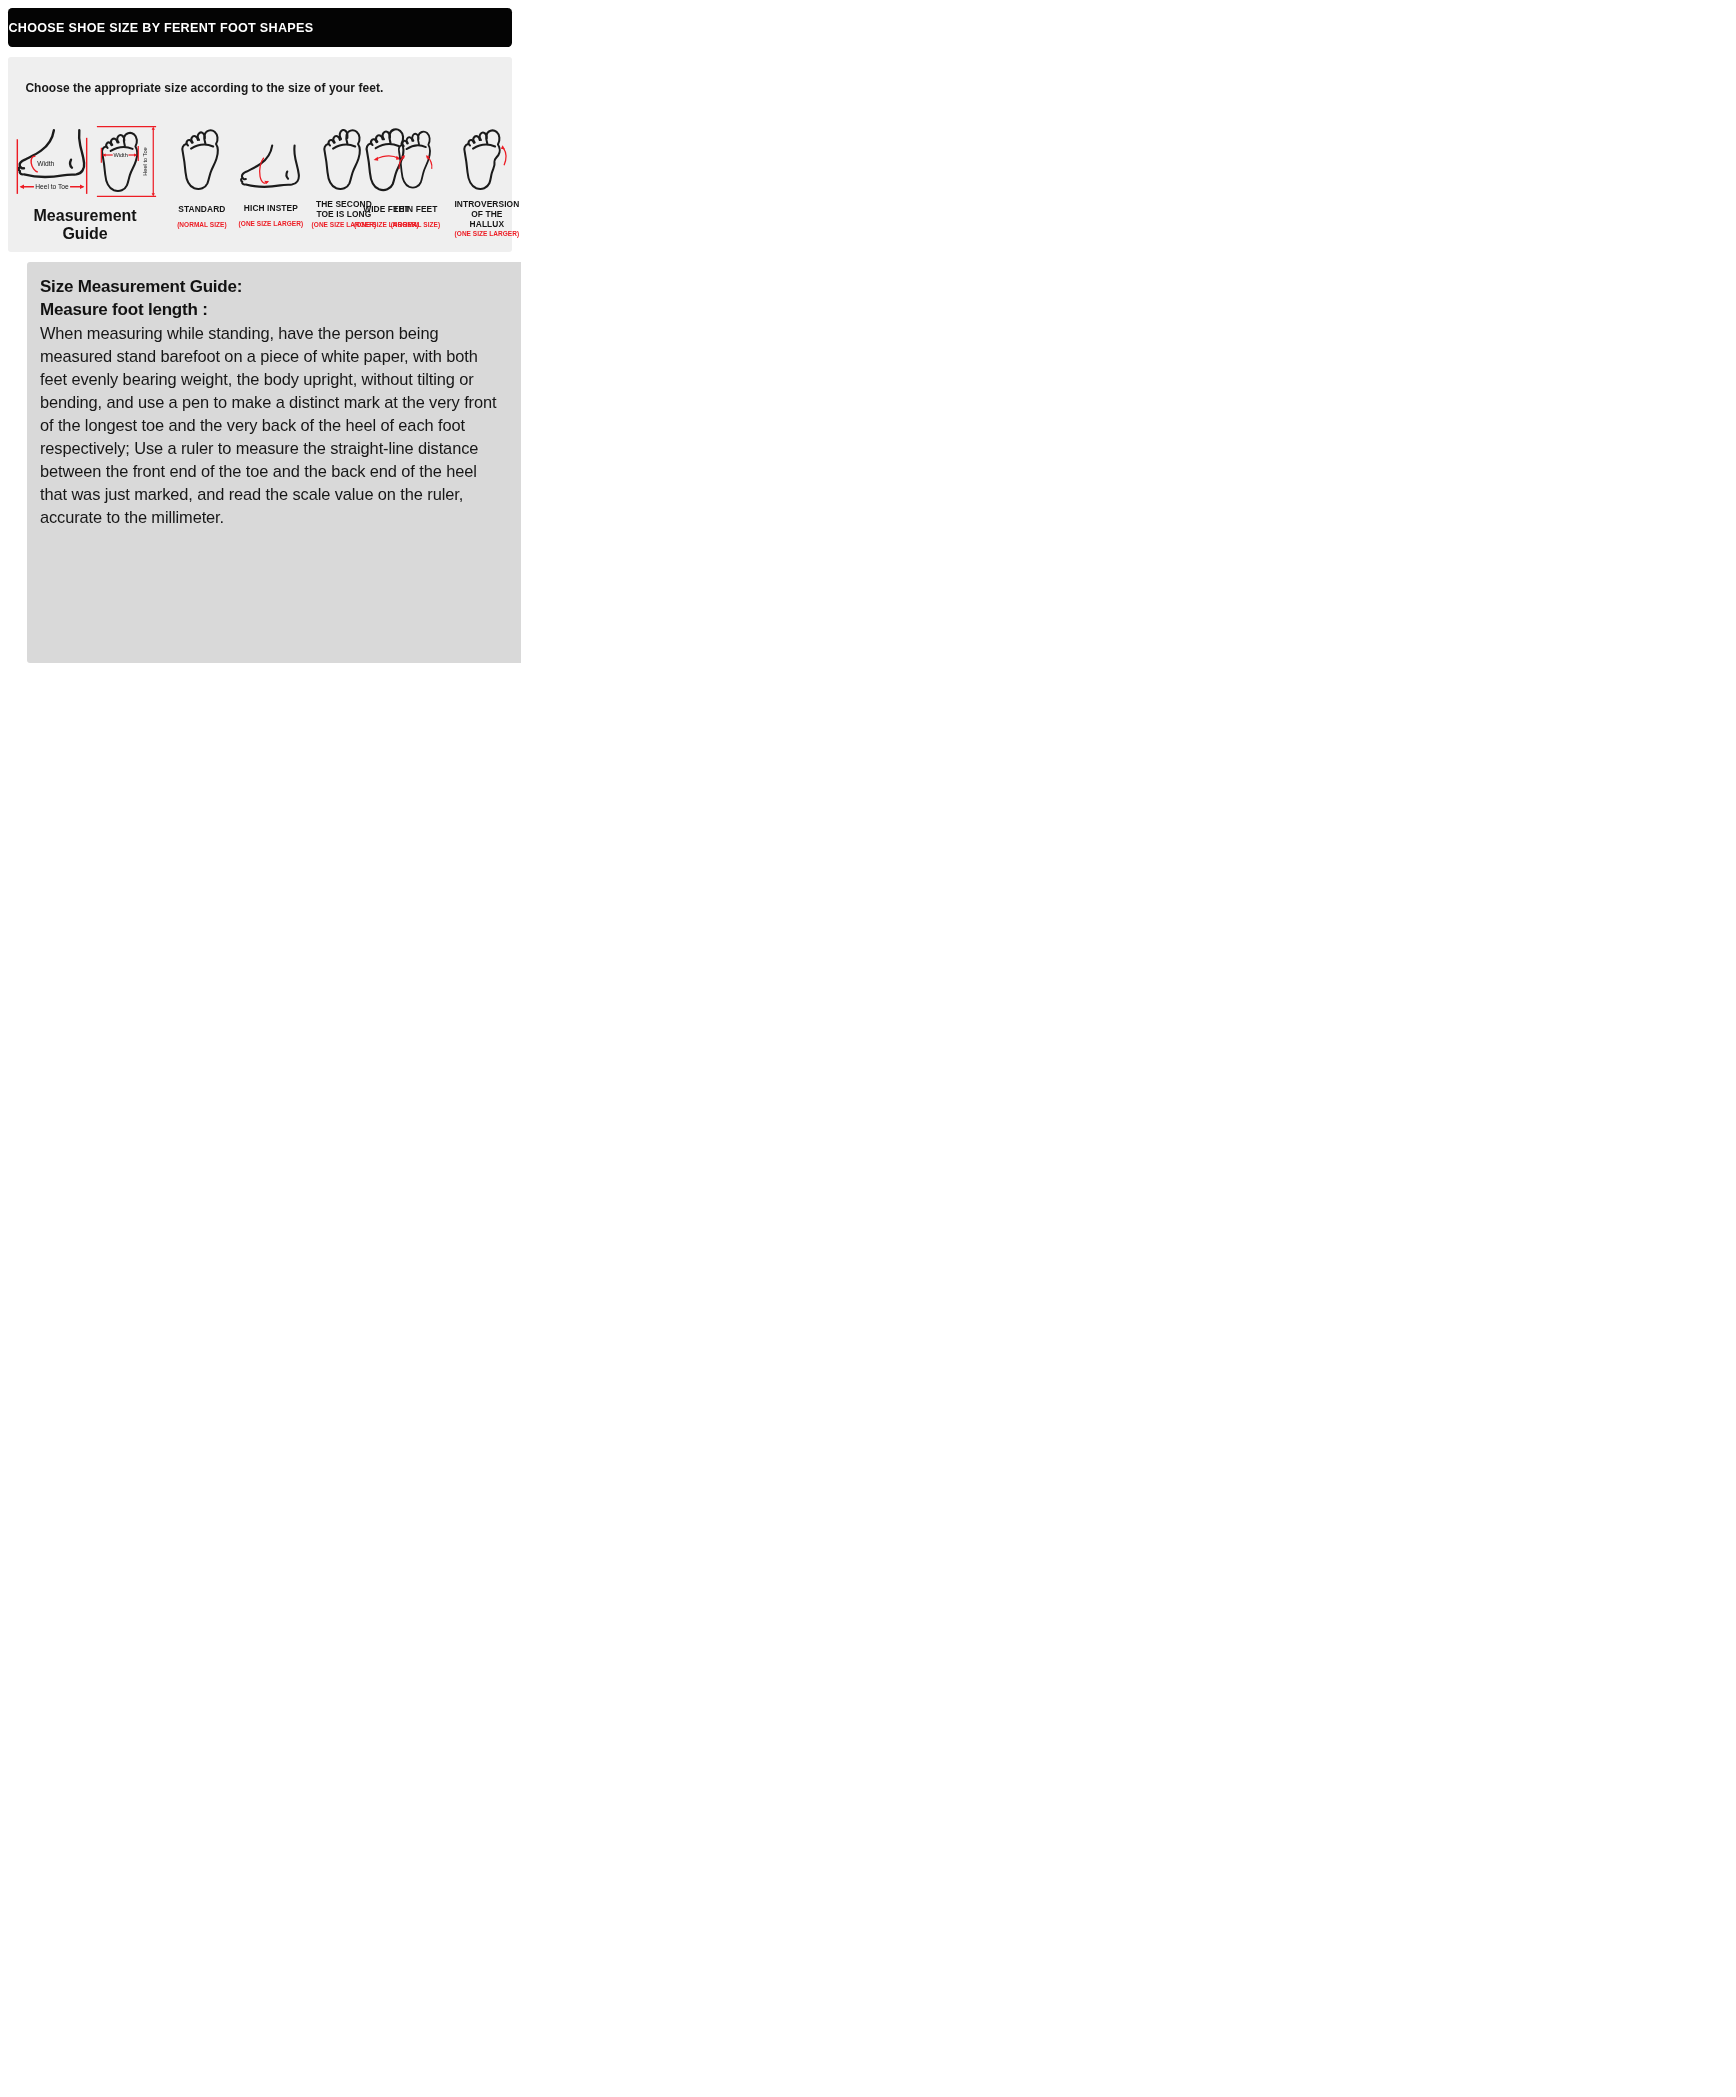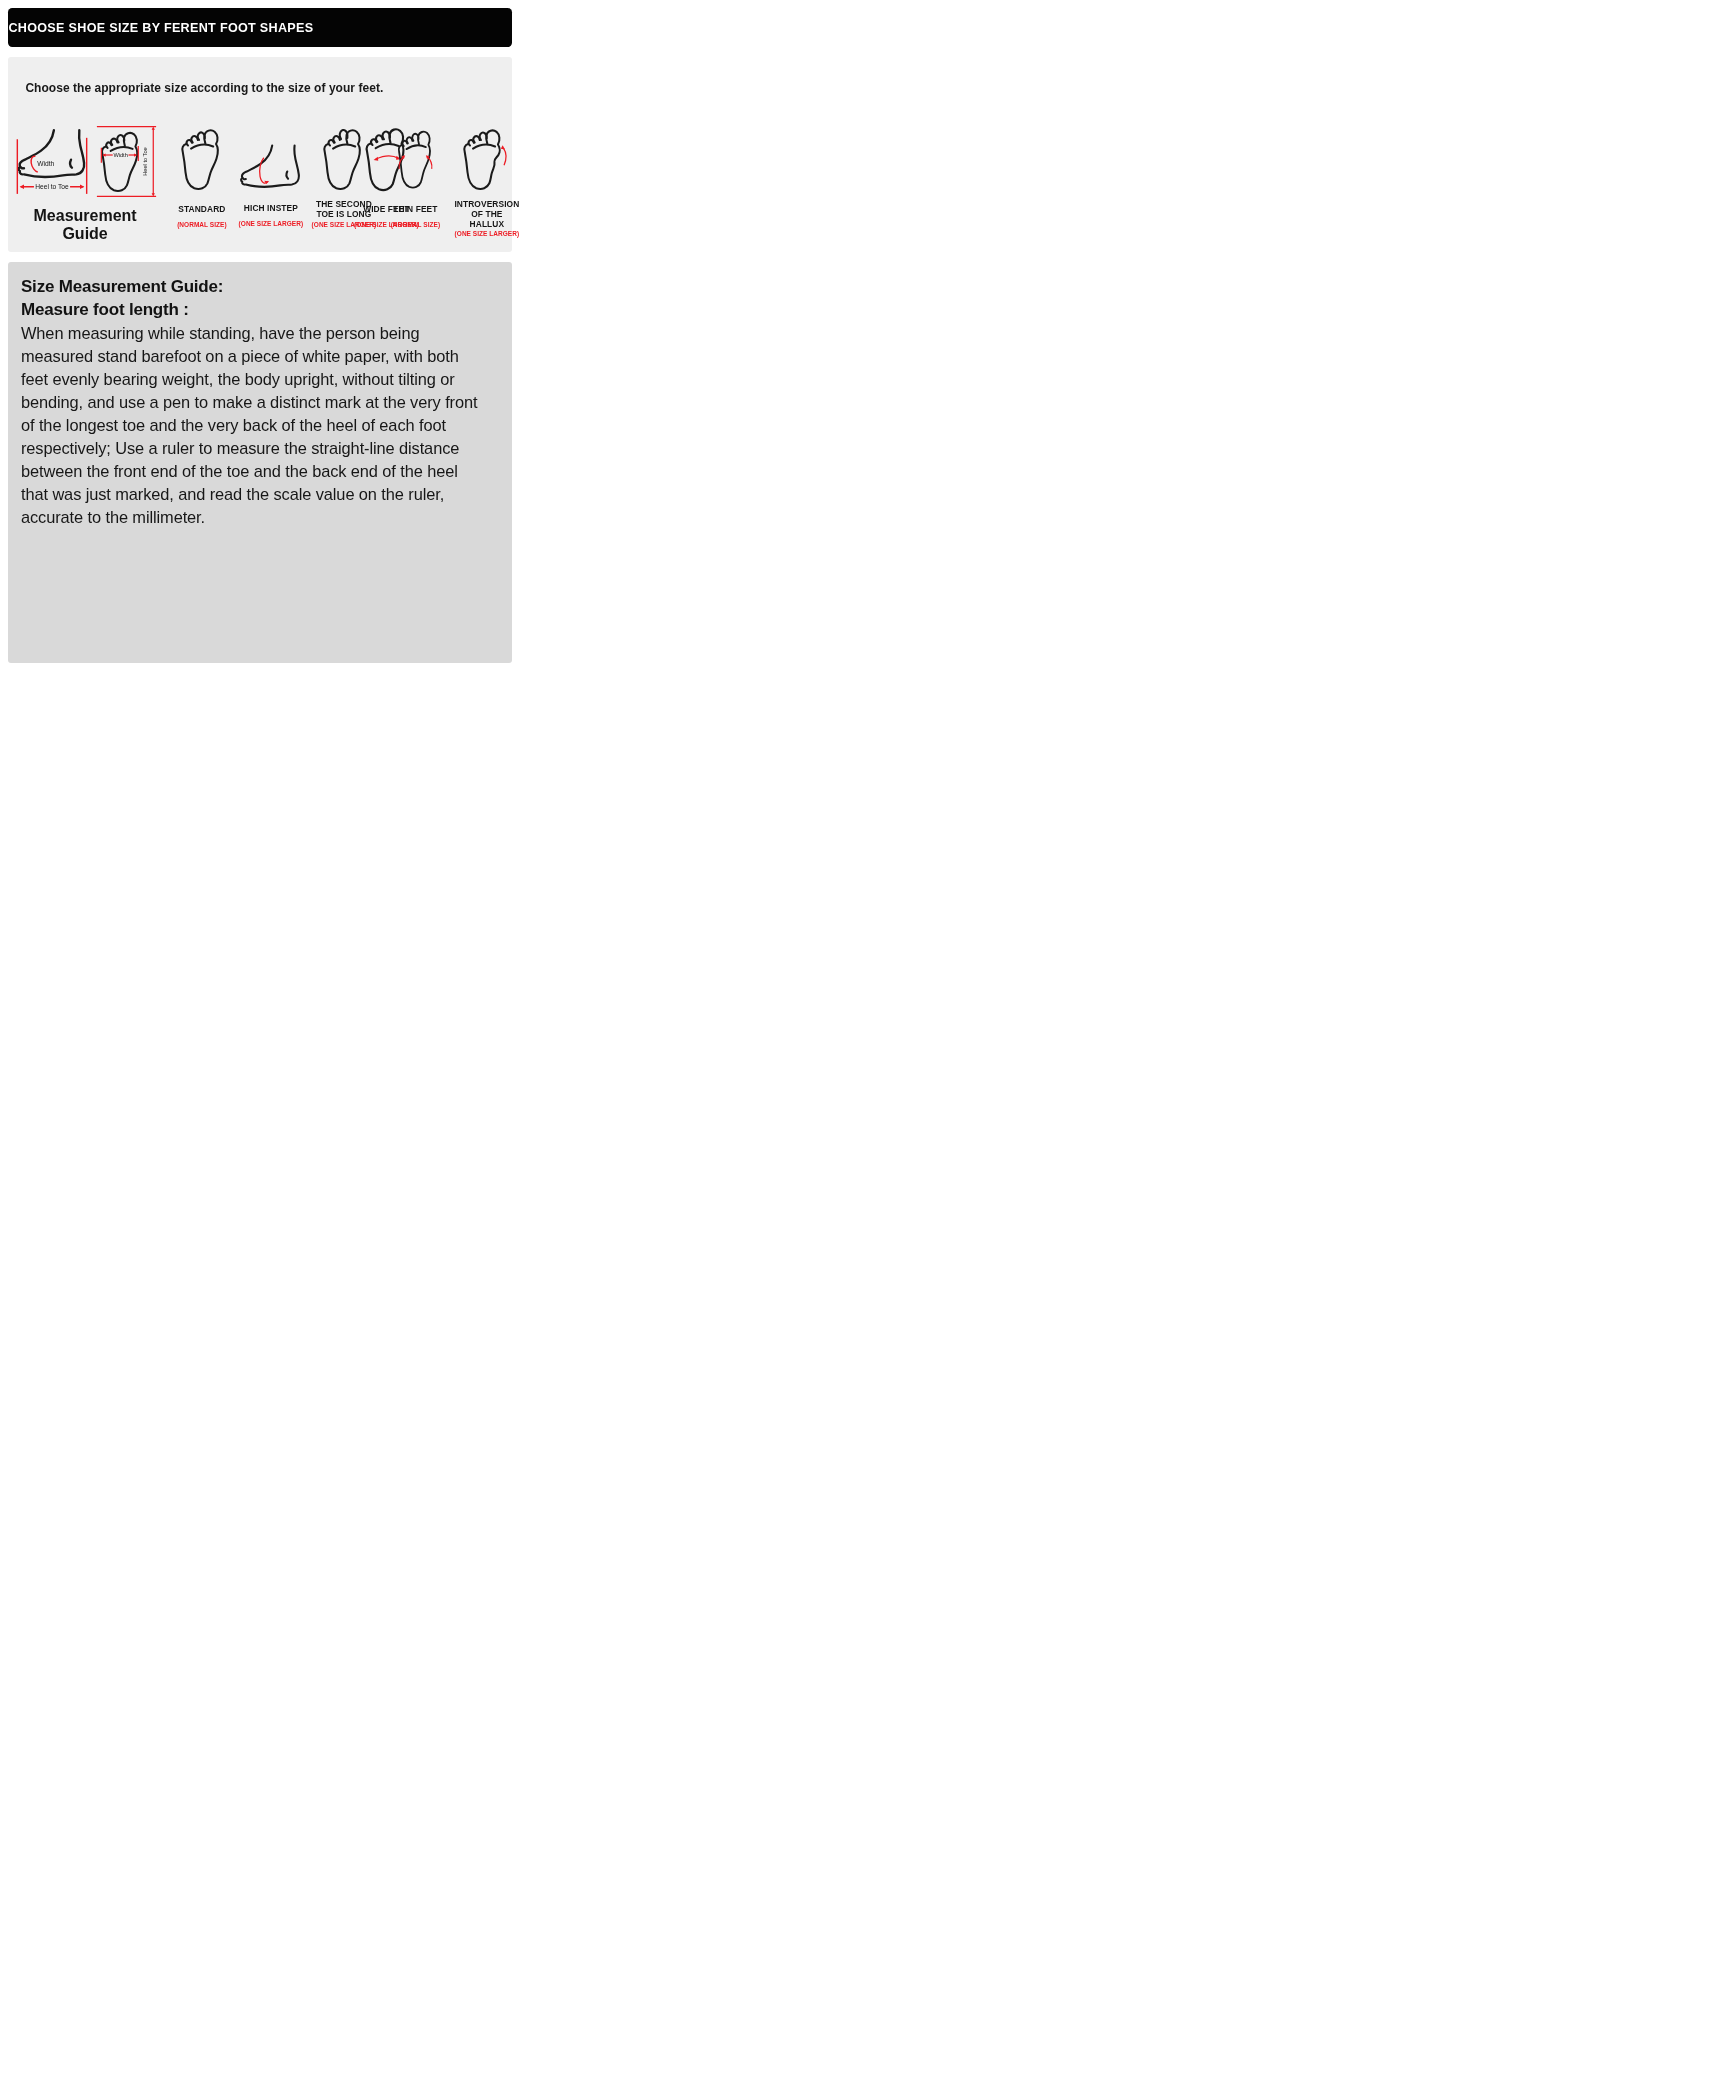--- a/index.html
+++ b/index.html
@@ -53,21 +53,21 @@
   }
   .fig-standard{left:164px;width:59px;}
   .fig-hich{left:229px;width:67px;}
   .fig-second{left:306px;width:59px;}
   .fig-wide{left:353px;width:50px;}
   .fig-thin{left:382px;width:50px;}
   .fig-hallux{left:445px;width:67px;}
   .fig-hich svg.hich-svg{margin-top:19.3px;}
 
   
-  .panel-dark{top:262px;height:401px;background:var(--panel-dark);padding:15px 29px 0 12.6px;}
+  .panel-dark{top:262px;height:401px;background:var(--panel-dark);padding:15px 29px 0 12.6px;margin-left:19px;}
   .panel-dark h2{
     margin:0 0 2.5px 0;font-size:17px;font-weight:700;letter-spacing:-0.2px;color:#121212;
   }
   .panel-dark p{
     margin:0 0 12.6px 0;font-size:16.4px;line-height:1.4;color:#171717;font-weight:400;
     letter-spacing:-0.1px;
   }
 </style>
 </head>
 <body>

